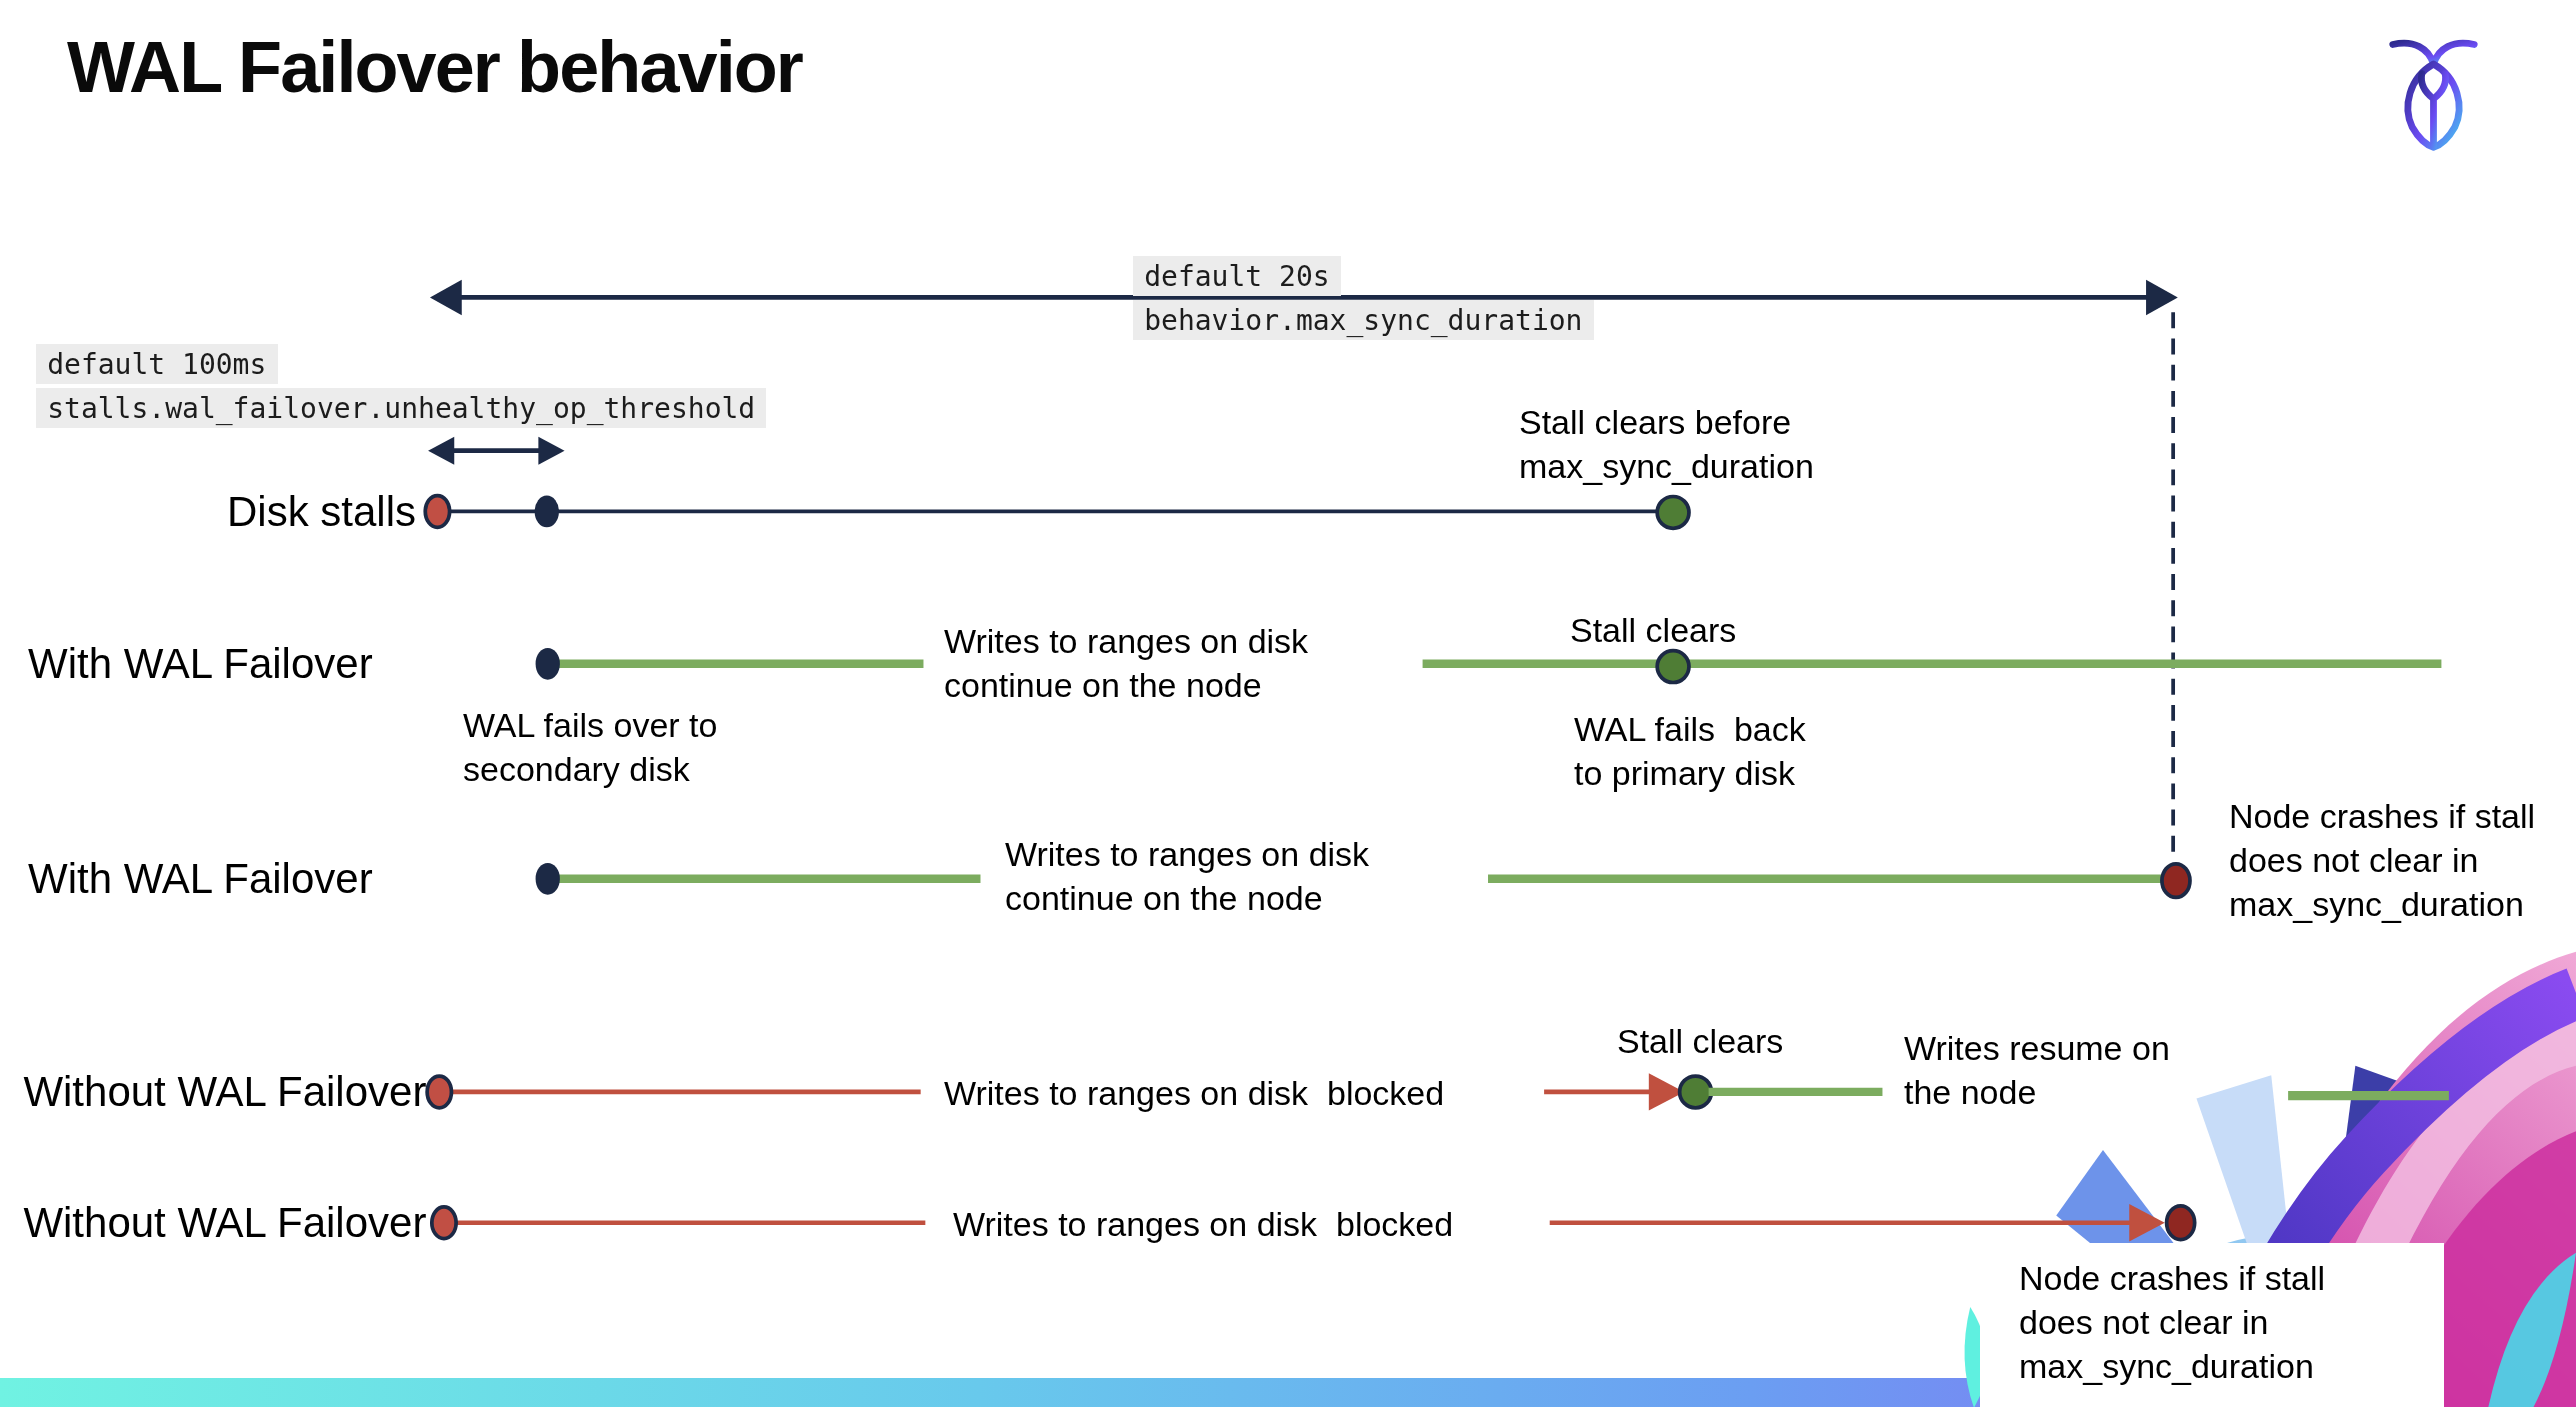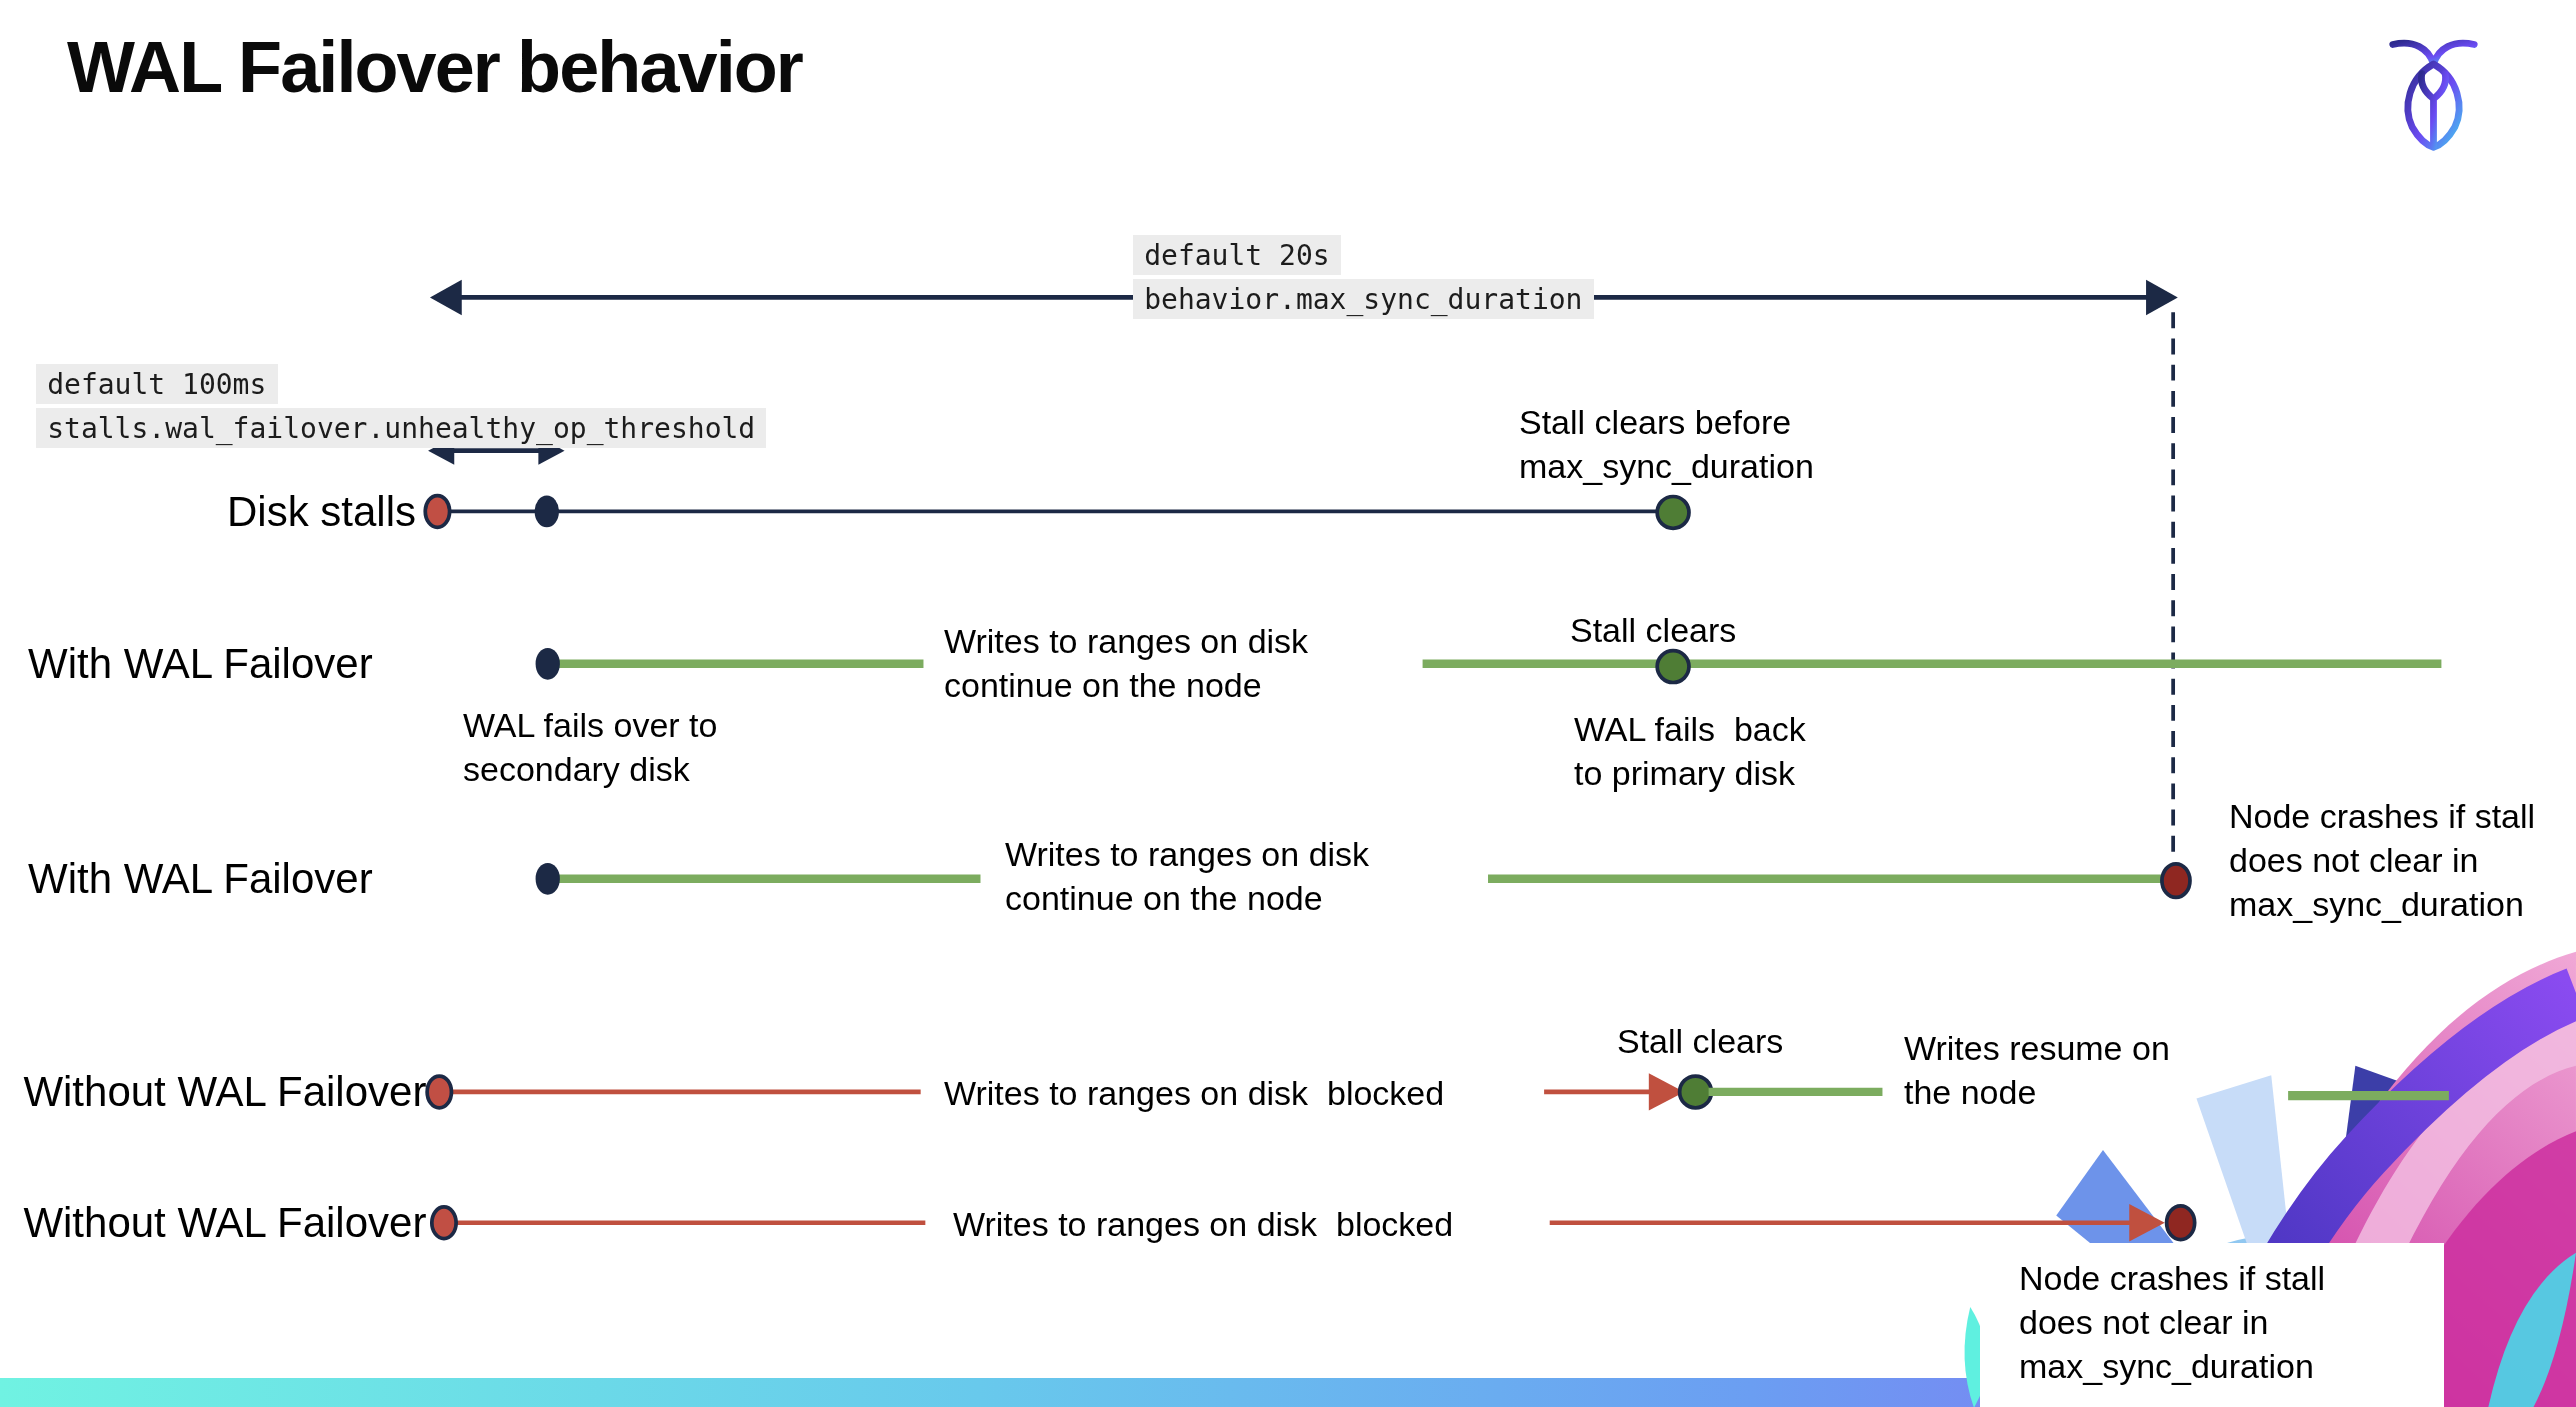--- a/index.html
+++ b/index.html
@@ -109,25 +109,25 @@
           <stop offset="1" stop-color="#41c9f0"></stop>
       </linearGradient>
     </defs>
     <g fill="none" stroke="url(#gLogo)" stroke-width="7" stroke-linecap="round" stroke-linejoin="round">
       <path d="M 8,8 C 30,3 45,12 50,28 C 55,12 70,3 92,8"></path>
       <path d="M 50,28 C 25,42 18,72 28,93 C 36,107 44,112 50,114 C 56,112 64,107 72,93 C 82,72 75,42 50,28 Z"></path>
       <path d="M 50,113 L 50,64 M 50,64 C 41,57 36,48 38,38 M 50,64 C 59,57 64,48 62,38"></path>
     </g>
   </svg>
 
-  <div class="abs txt codewrap" style="left:1133px;top:235px;">
+  <div class="abs txt codewrap" style="left:1133px;top:256px;">
     <span class="code">default 20s</span>
     <span class="code">behavior.max_sync_duration</span>
   </div>
-  <div class="abs txt codewrap" style="left:36px;top:364px;">
+  <div class="abs txt codewrap" style="left:36px;top:344px;">
     <span class="code">default 100ms</span>
     <span class="code">stalls.wal_failover.unhealthy_op_threshold</span>
   </div>
 
   <div class="abs txt row-label" style="left:227px;top:491px;">Disk stalls</div>
   <div class="abs txt row-label" style="left:28px;top:643px;">With WAL Failover</div>
   <div class="abs txt row-label" style="left:28px;top:858px;">With WAL Failover</div>
   <div class="abs txt row-label" style="left:23.4px;top:1071px;">Without WAL Failover</div>
   <div class="abs txt row-label" style="left:23.4px;top:1202px;">Without WAL Failover</div>
 

